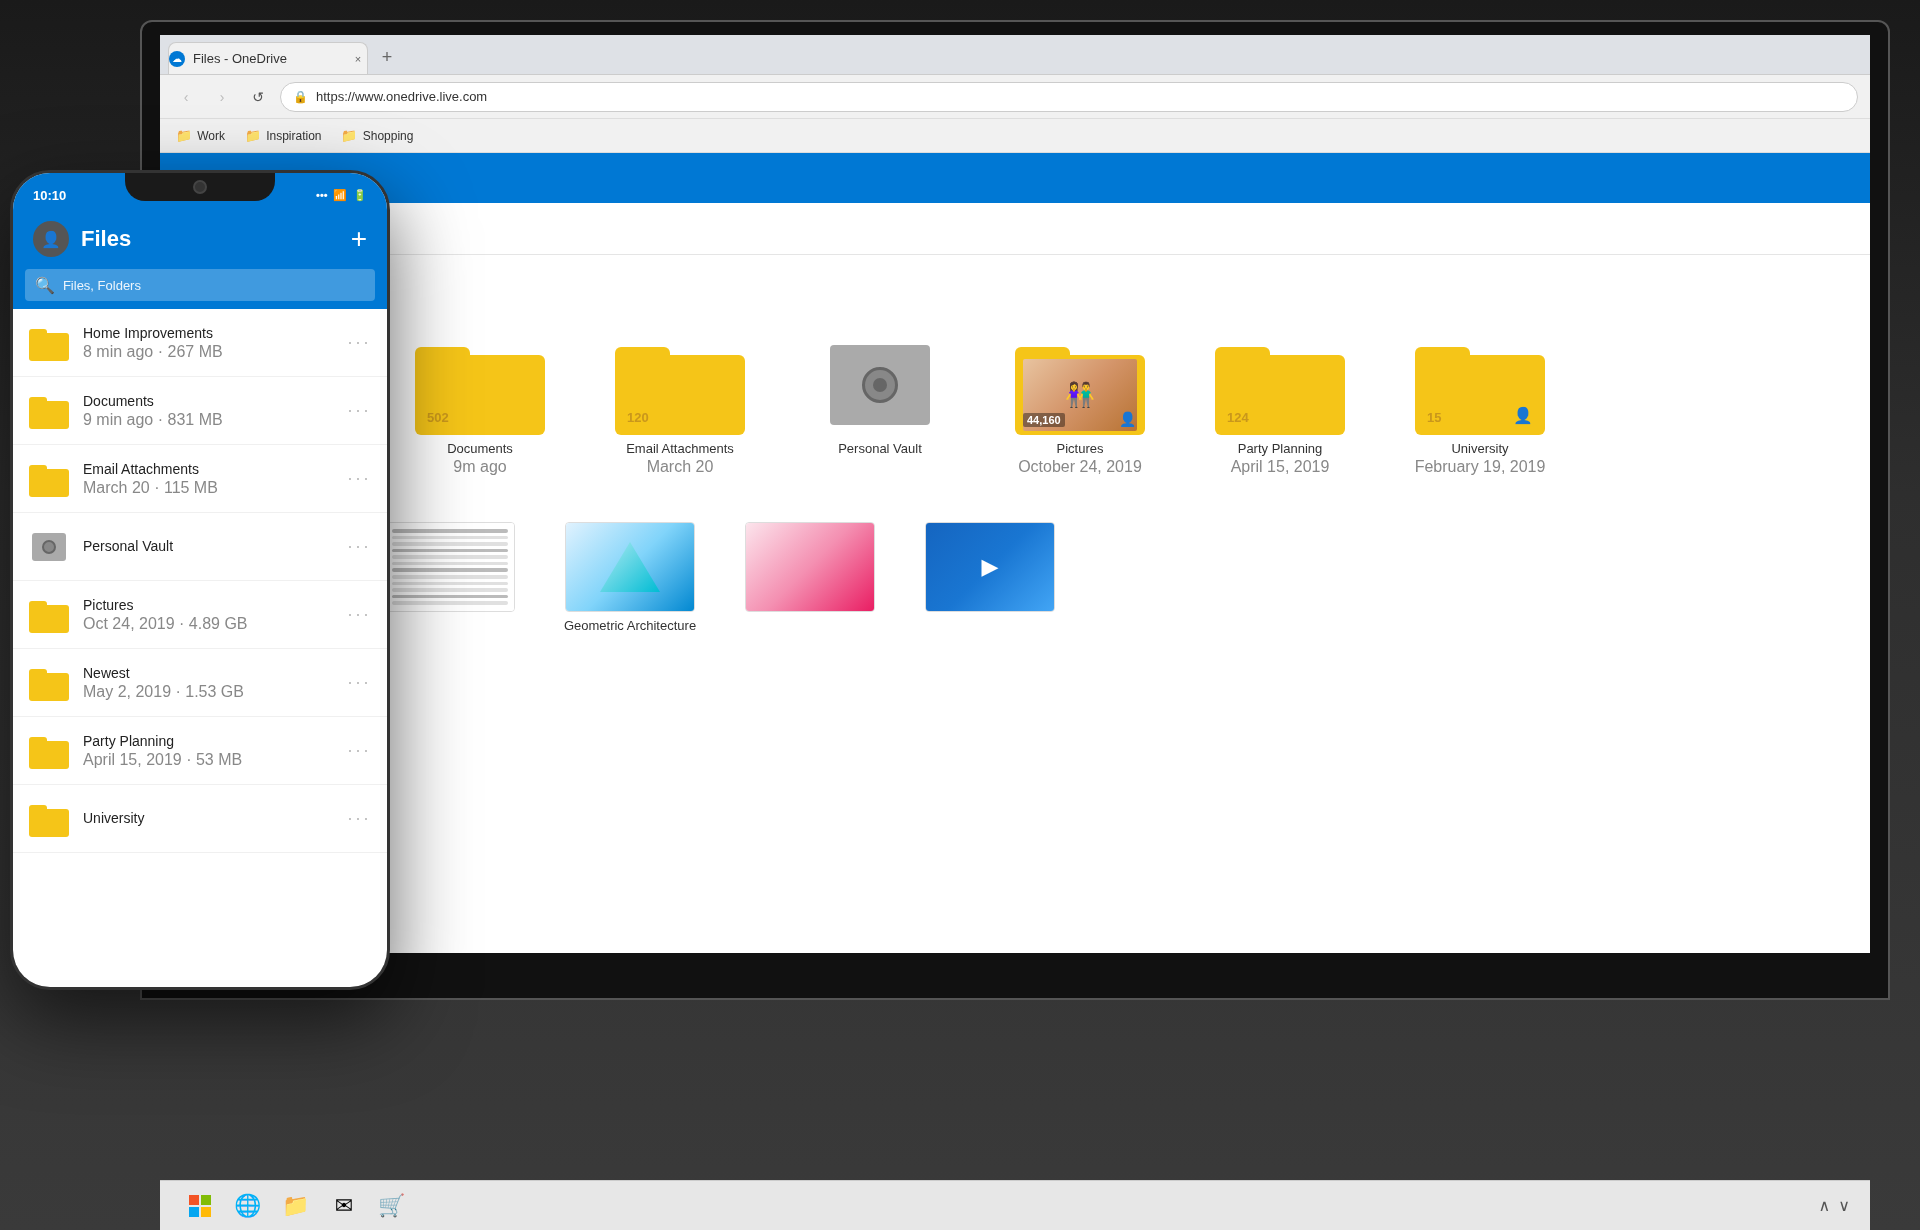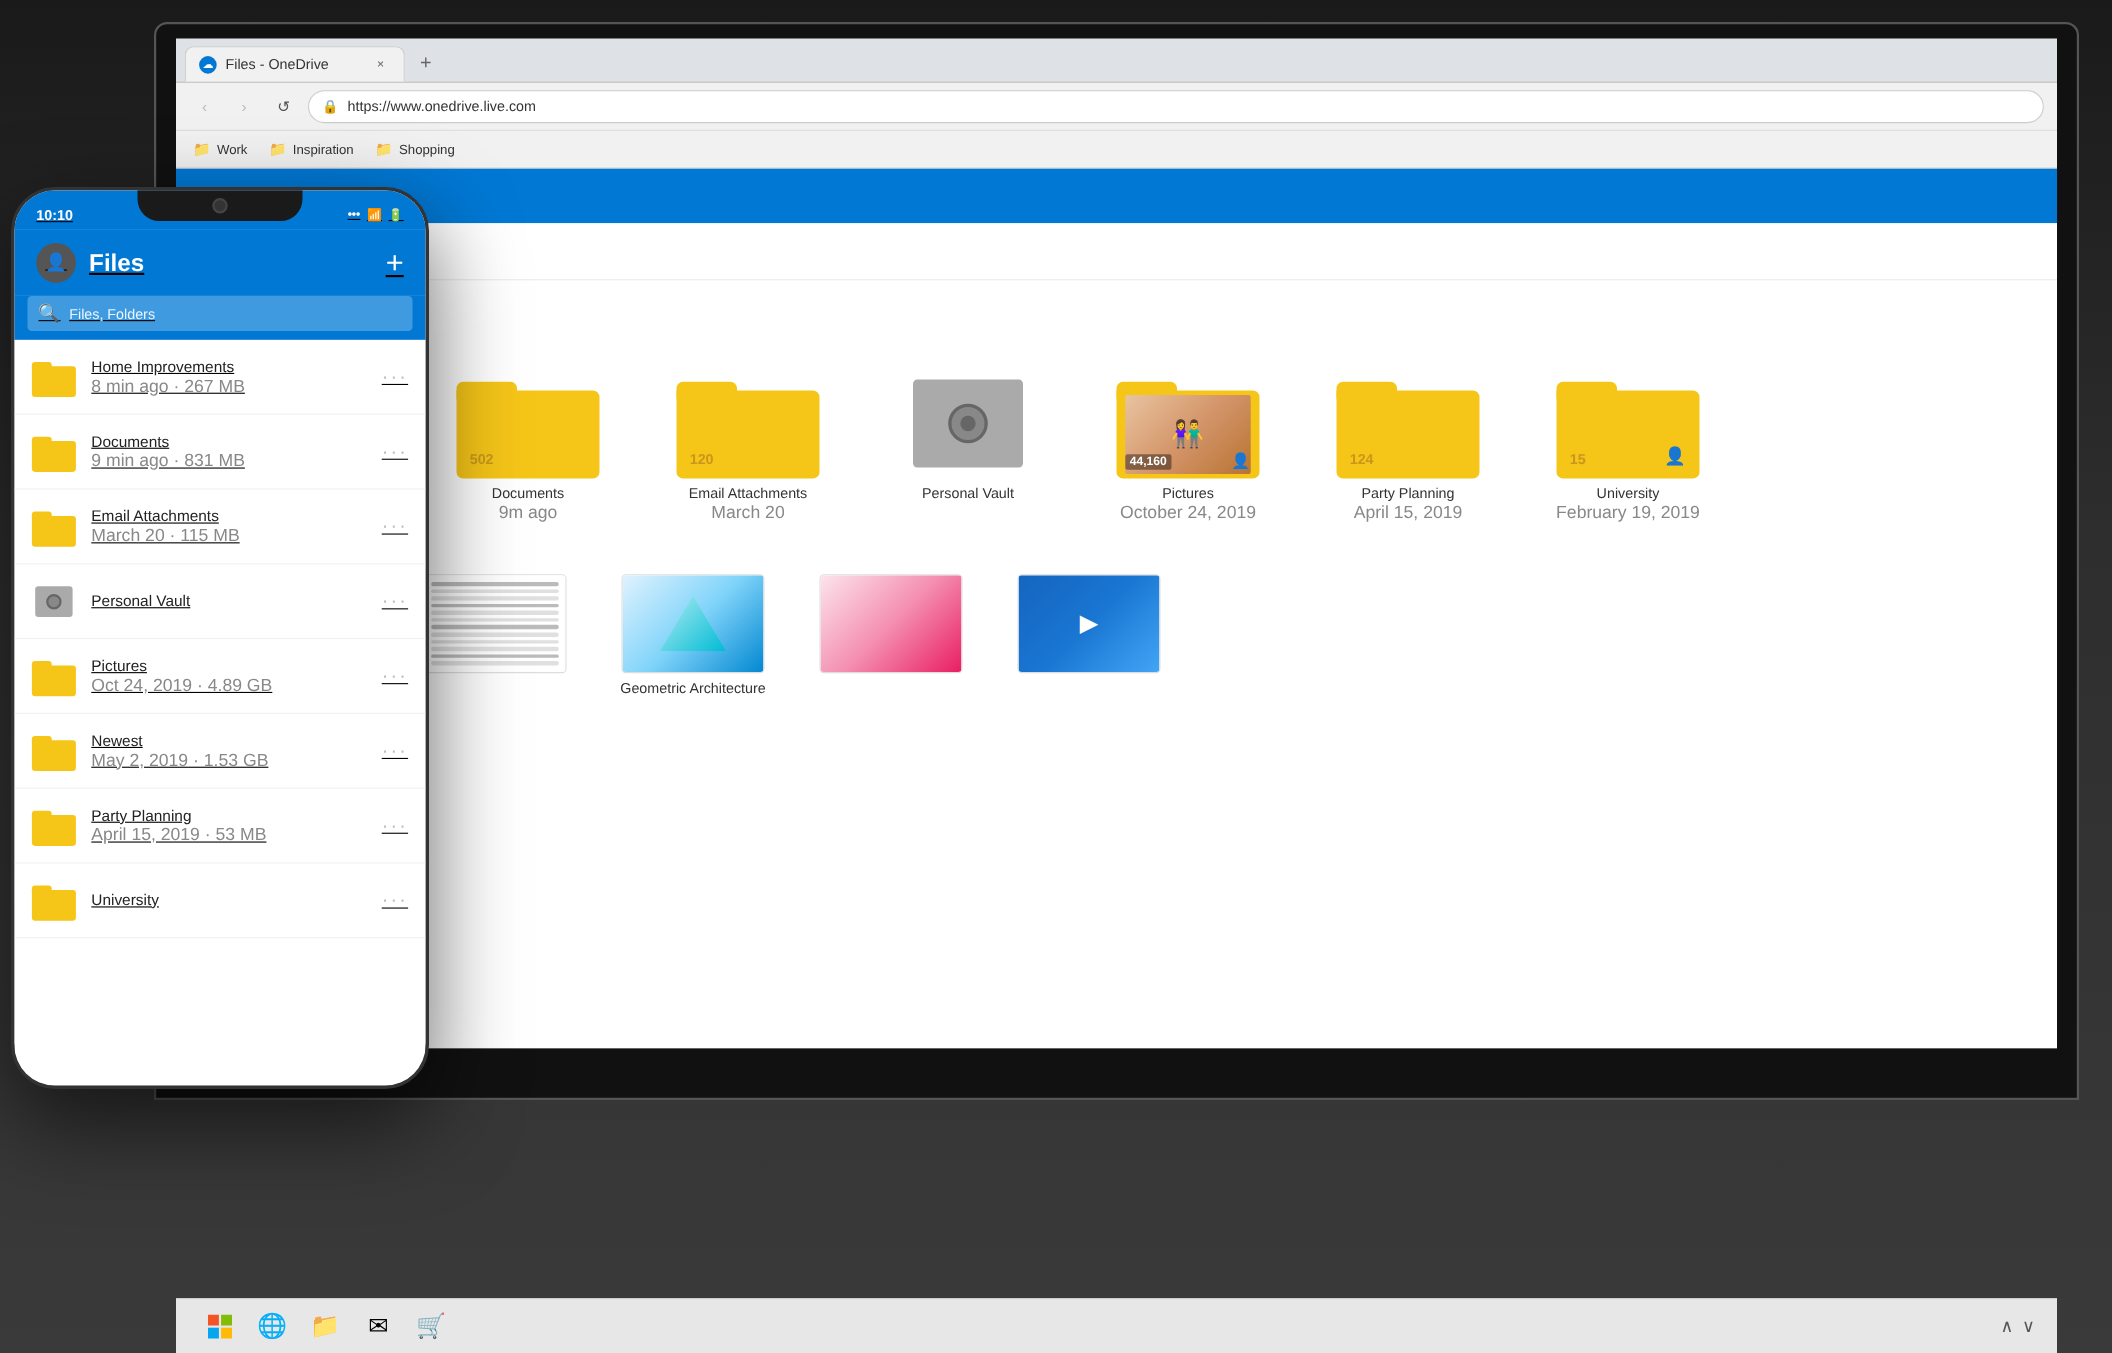--- a/index.html
+++ b/index.html
@@ -34,21 +34,21 @@
       align-items: flex-end;
       padding: 0 8px;
       border-bottom: 1px solid #ccc;
     }
     .browser-tab {
       height: 32px;
       background: #f1f1f1;
       border-radius: 8px 8px 0 0;
       display: flex;
       align-items: center;
-      padding: 0 12px;
+      padding: 0 0;
       font-size: 13px;
       color: #333;
       gap: 8px;
       min-width: 200px;
       border: 1px solid #ccc;
       border-bottom: none;
     }
     .tab-favicon {
       width: 16px; height: 16px;
       background: #0078d4;
@@ -468,21 +468,20 @@
       width: 14px; height: 14px;
       background: #333;
       border-radius: 50%;
       border: 2px solid #444;
     }
     .phone-screen {
       width: 100%;
       height: 100%;
       background: white;
       overflow: hidden;
-      text-decoration: underline;
     }
 
     
     .phone-status {
       height: 36px;
       background: #0078d4;
       display: flex;
       align-items: center;
       padding: 8px 20px 0;
       font-size: 13px;

